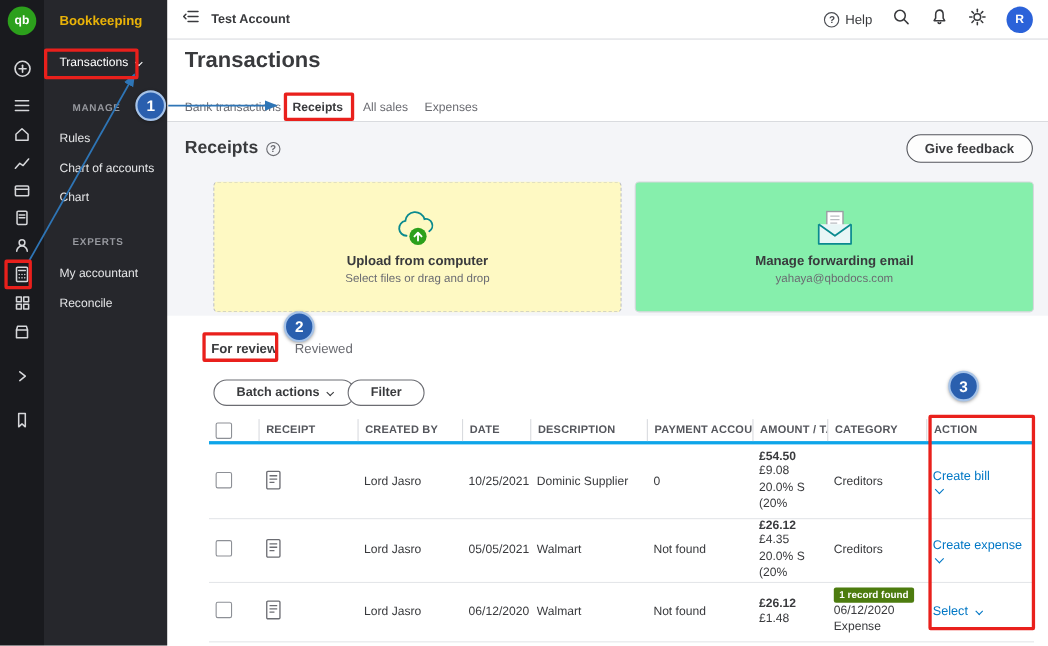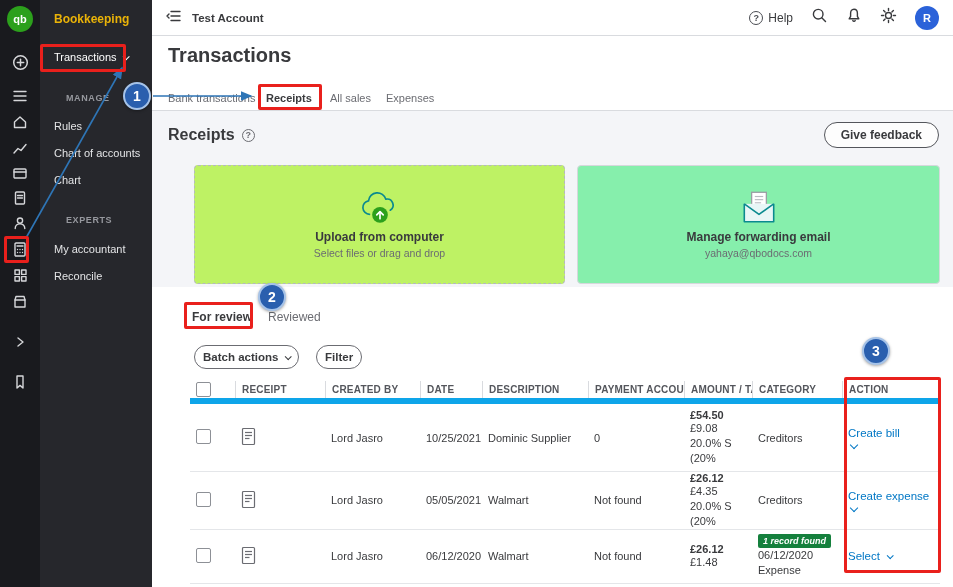--- a/index.html
+++ b/index.html
@@ -46,51 +46,51 @@
   .tabline { position:absolute; left:0; top:110px; width:100%; height:1px; background:#d9dbdf; }
 
   
   .band { position:absolute; left:0; top:111px; width:100%; height:176px; background:#f4f5f8; }
   .band-head { position:absolute; left:16px; top:15px; font-size:16px; font-weight:600; display:flex; align-items:center; gap:7px; }
   .band-head .qcirc { width:13px; height:13px; border-color:#6b6c72; color:#6b6c72; }
   .feedback-btn { position:absolute; right:14px; top:11px; padding:5px 16px; border:1px solid #54565c;
                   border-radius:15px; background:#fdfdfd; font-size:12px; font-weight:600; cursor:pointer; }
   .card { position:absolute; top:54px; height:119px; border-radius:4px; display:flex; flex-direction:column;
           align-items:center; justify-content:center; text-align:center; cursor:pointer; }
-  .card-upload { left:42px; width:371px; background:#bef264; border:1px dashed #b5b8be; }
+  .card-upload { left:42px; width:371px; background:#fef9c3; border:1px dashed #b5b8be; }
   .card-email { left:425px; width:363px; background:#86efac; border:1px solid #d6d8dc; }
   .card-title { font-size:12px; font-weight:bold; margin-top:6px; }
   .card-sub { font-size:10.5px; color:#6b6c72; margin-top:3px; }
 
   
   .subtab { position:absolute; top:310px; font-size:12px; cursor:pointer; }
   .subtab.active { font-weight:bold; color:#393a3d; }
   .subtab.idle { color:#6b6c72; }
-  .pill { position:absolute; top:345px; display:inline-flex; align-items:center; gap:7px; padding:5px 8px;
+  .pill { position:absolute; top:345px; display:inline-flex; align-items:center; gap:7px; padding:5px 20px;
           border:1px solid #6b6c72; border-radius:14px; font-size:11.5px; font-weight:600; background:#fff; cursor:pointer; }
 
   
   .tbl { position:absolute; left:38px; top:381px; width:750px; }
   .tr { display:grid; grid-template-columns:45px 90px 95px 62px 106px 96px 68px 90px 98px;
         align-items:center; border-bottom:1px solid #e4e6e9; }
   .tr > div { padding-left:6px; font-size:11px; }
-  .th { height:23px; border-bottom:6px solid #0ea5e9; }
+  .th { height:23px; border-bottom:3px solid #0ea5e9; }
   .th > div { font-size:10px; color:#54565c; font-weight:bold; letter-spacing:.2px; height:100%;
               display:flex; align-items:center; white-space:nowrap; overflow:hidden; }
   .th > div + div { border-left:1px solid #d9dbdf; }
   .r1 { min-height:68px; } .r2 { min-height:54px; } .r3 { min-height:54px; }
   .cb { width:15px; height:15px; border:1px solid #8d9096; border-radius:2px; background:#fff; display:inline-block; cursor:pointer; }
   .doc-ic svg { stroke:#6b6c72; fill:none; stroke-width:1.2; }
   .amt b { display:block; font-weight:bold; }
   .amt span { display:block; line-height:1.35; }
   .link { color:#0077c5; font-size:11.5px; cursor:pointer; white-space:nowrap; overflow:hidden; max-width:92px; }
   .link-chev { display:block; margin:3px 0 0 3px; width:6px; height:6px; border-right:1.6px solid #0077c5;
                border-bottom:1.6px solid #0077c5; transform:rotate(45deg); cursor:pointer; }
-  .badge { display:inline-block; background:#15803d; color:#fff; font-size:9px; font-weight:bold;
-           padding:2px 5px; border-radius:2px; white-space:nowrap;font-style:italic; }
+  .badge { display:inline-block; background:#4d7c0f; color:#fff; font-size:9px; font-weight:bold;
+           padding:2px 5px; border-radius:2px; white-space:nowrap; }
   .catline { display:block; line-height:1.4; }
 
   
   .anno { position:absolute; inset:0; pointer-events:none; z-index:40; }
   .redbox { position:absolute; border:3px solid #e9201c; border-radius:2px; }
   .step { position:absolute; width:28px; height:28px; border-radius:50%; background:#2a5fae;
           border:2px solid #a6c3e8; color:#fff; font-size:14px; font-weight:bold;
           display:flex; align-items:center; justify-content:center; box-shadow:0 1px 3px rgba(0,0,0,.35); }
   .arrows { position:absolute; inset:0; width:100%; height:100%; }
 </style>

